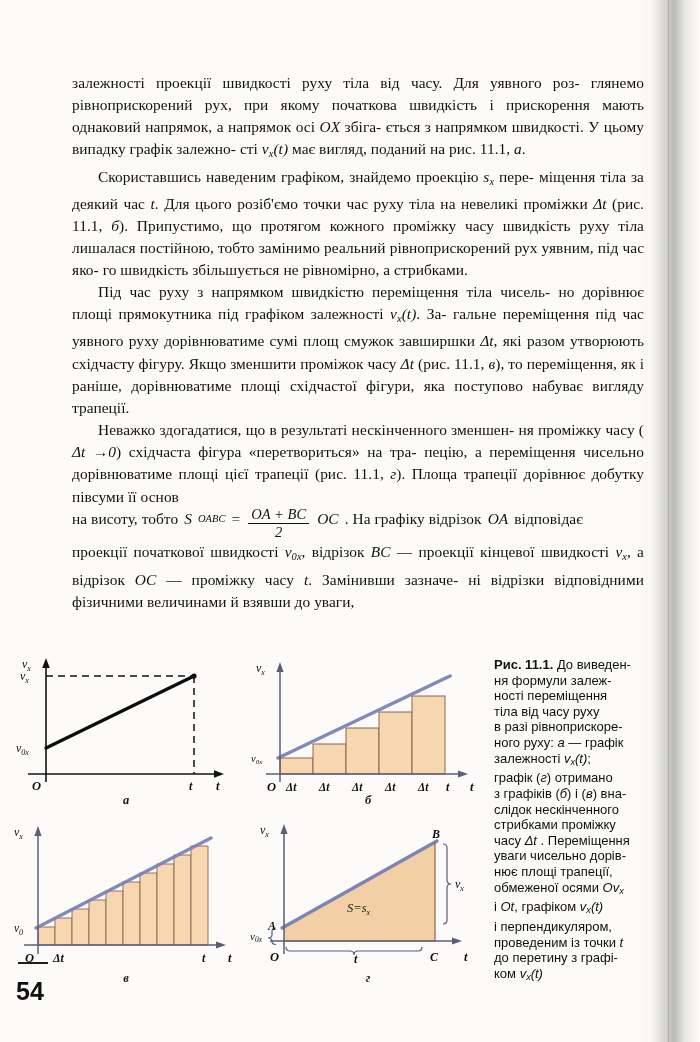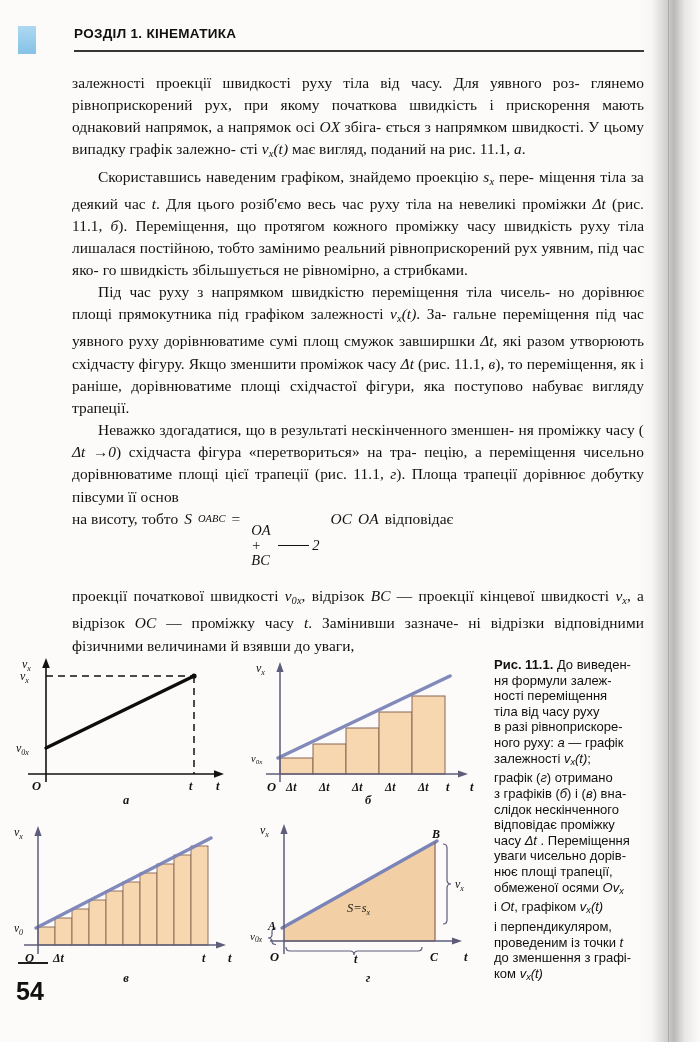--- a/index.html
+++ b/index.html
@@ -96,24 +96,25 @@
 
   .formula-line {
     display: flex;
     align-items: flex-start;
     gap: 6px;
     flex-wrap: wrap;
     text-indent: 0;
   }
   .frac {
     display: inline-flex;
+    flex-direction: column;
     align-items: center;
     vertical-align: middle;
     font-style: italic;
-    margin: 16px 2px;
+    margin: 0 2px;
     position: relative;
     top: -1px;
   }
   .frac .num { font-size: 14.5px; padding: 0 3px; line-height: 1.05; }
   .frac .den { font-size: 14.5px; padding: 0 3px; line-height: 1.05; }
   .frac .bar { width: 100%; height: 1.3px; background: #111; margin: 1px 0; }
 
   
   .figures {
     position: absolute;
@@ -177,40 +178,35 @@
     font-weight: bold;
     font-size: 25px;
     color: #111;
   }
 </style>
 </head>
 <body>
 
 <div class="page">
 
-  <div class="header">
-    <div class="header-tab"></div>
-    <div class="header-title">РОЗДІЛ 1. КІНЕМАТИКА</div>
-    <div class="header-rule"></div>
-  </div>
 
   <div class="body-text">
 
     <p class="noindent">
       <span>залежності проекції швидкості руху тіла від часу. Для уявного роз-</span>
       <span>глянемо рівноприскорений рух, при якому початкова швидкість</span>
       <span>і прискорення мають однаковий напрямок, а напрямок осі </span><span class="it">OX</span><span> збіга-</span>
       <span>ється з напрямком швидкості. У цьому випадку графік залежно-</span>
       <span>сті </span><span class="it">v</span><span class="sub">x</span><span class="it">(t)</span><span> має вигляд, поданий на рис. 11.1, </span><span class="it">а</span><span>.</span>
     </p>
 
     <p>
       <span>Скориставшись наведеним графіком, знайдемо проекцію </span><span class="it">s</span><span class="sub">x</span><span> пере-</span>
-      <span>міщення тіла за деякий час </span><span class="it">t</span><span>. Для цього розіб'ємо весь час руху тіла</span>
-      <span>на невеликі проміжки </span><span class="it">Δt</span><span> (рис. 11.1, </span><span class="it">б</span><span>). Переміщення, що протягом</span>
+      <span>міщення тіла за деякий час </span><span class="it">t</span><span>. Для цього розіб'ємо точки час руху тіла</span>
+      <span>на невеликі проміжки </span><span class="it">Δt</span><span> (рис. 11.1, </span><span class="it">б</span><span>). Припустимо, що протягом</span>
       <span>кожного проміжку часу швидкість руху тіла лишалася постійною,</span>
       <span>тобто замінимо реальний рівноприскорений рух уявним, під час яко-</span>
       <span>го швидкість збільшується не рівномірно, а стрибками.</span>
     </p>
 
     <p>
       <span>Під час руху з напрямком швидкістю переміщення тіла чисель-</span>
       <span>но дорівнює площі прямокутника під графіком залежності </span><span class="it">v</span><span class="sub">x</span><span class="it">(t)</span><span>. За-</span>
       <span>гальне переміщення під час уявного руху дорівнюватиме сумі площ</span>
       <span>смужок завширшки </span><span class="it">Δt</span><span>, які разом утворюють східчасту фігуру.</span>
@@ -230,20 +226,21 @@
       <span>на висоту, тобто </span>
         <span class="it">S</span>
         <span class="sub">OABC</span>
         <span>=</span>
         <span class="frac">
           <span class="num">OA + BC</span>
           <span class="bar"></span>
           <span class="den">2</span>
         </span>
         <span class="it">OC</span>
+        <span>. На графіку відрізок </span>
         <span class="it">OA</span>
         <span> відповідає</span>
     </p>
 
     <p class="noindent">
       <span>проекції початкової швидкості </span><span class="it">v</span><span class="sub">0x</span><span>, відрізок </span><span class="it">BC</span><span> — проекції кінцевої</span>
       <span>швидкості </span><span class="it">v</span><span class="sub">x</span><span>, а відрізок </span><span class="it">OC</span><span> — проміжку часу </span><span class="it">t</span><span>. Замінивши зазначе-</span>
       <span>ні відрізки відповідними фізичними величинами й взявши до уваги,</span>
     </p>
   </div>
@@ -376,29 +373,29 @@
     <div><b>Рис. 11.1.</b> До виведен-</div>
     <div>ня формули залеж-</div>
     <div>ності переміщення</div>
     <div>тіла від часу руху</div>
     <div>в разі рівноприскоре-</div>
     <div>ного руху: <span class="it">а</span> — графік</div>
     <div>залежності <span class="it">v</span><span class="sub">x</span><span class="it">(t)</span>;</div>
     <div>графік (<span class="it">г</span>) отримано</div>
     <div>з графіків (<span class="it">б</span>) і (<span class="it">в</span>) вна-</div>
     <div>слідок нескінченного</div>
-    <div>відповідає проміжку</div>
+    <div>стрибками проміжку</div>
     <div>часу <span class="it">Δt</span> . Переміщення</div>
     <div>уваги чисельно дорів-</div>
     <div>нює площі трапеції,</div>
     <div>обмеженої осями <span class="it">Ov</span><span class="sub">x</span></div>
     <div>і <span class="it">Ot</span>, графіком <span class="it">v</span><span class="sub">x</span><span class="it">(t)</span></div>
     <div>і перпендикуляром,</div>
     <div>проведеним із точки <span class="it">t</span></div>
-    <div>до зменшення з графі-</div>
+    <div>до перетину з графі-</div>
     <div>ком <span class="it">v</span><span class="sub">x</span><span class="it">(t)</span></div>
   </div>
 
   <div class="footer-rule"></div>
   <div class="page-number">54</div>
 
   <div class="spine"></div>
   <div class="spine-line"></div>
 </div>
 

